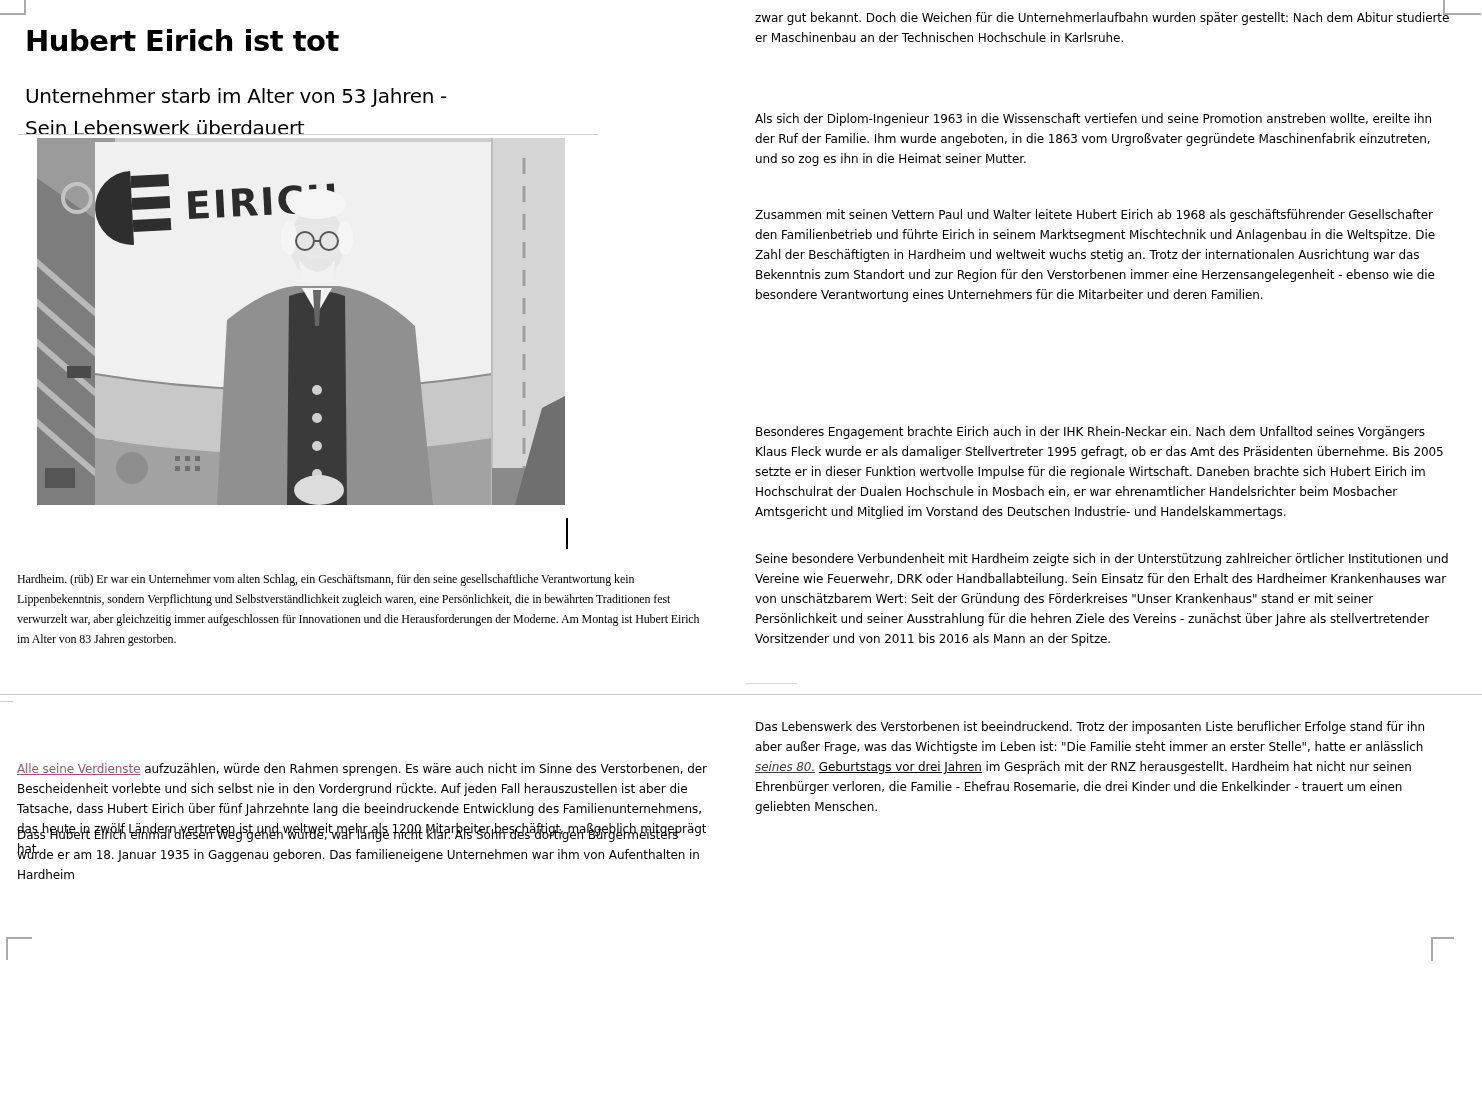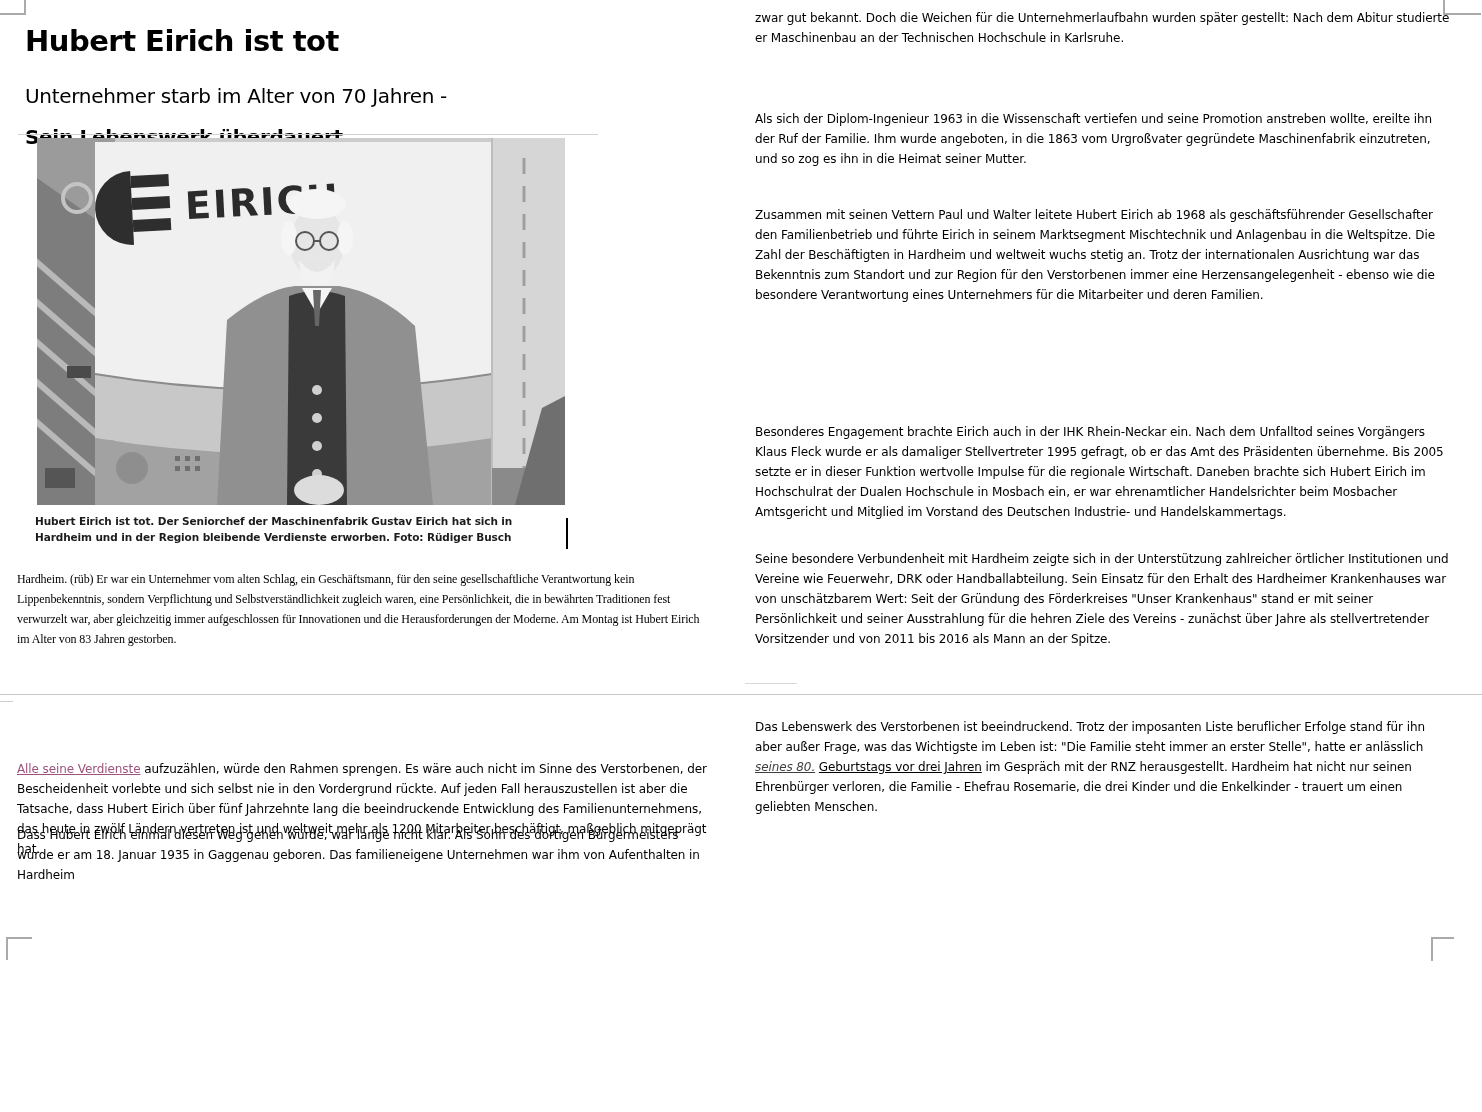--- a/index.html
+++ b/index.html
@@ -18,21 +18,21 @@
     left:25px; top:24px;
     font-size:29px; font-weight:bold;
     letter-spacing:-0.5px;
   }
   .subhead-line {
     left:25px;
     font-size:20px; line-height:24px; font-weight:500;
     letter-spacing:-0.3px;
   }
   #subhead-line1 { top:84px; }
-  #subhead-line2 { top:125px;font-weight:bold; }
+  #subhead-line2 { top:116px; }
 
   
   #photo-topline { left:18px; top:134px; width:580px; height:1px; background:#d2d2d2; }
   #photo { left:37px; top:138px; width:528px; height:367px; }
   #photo svg { display:block; }
 
   #caption {
     left:35px; top:514px; width:535px;
     font-size:10.5px; font-weight:bold; line-height:15.5px;
     color:#1c1c1c; letter-spacing:-0.1px;
@@ -85,21 +85,21 @@
   <div class="abs crop" id="crop-tl"></div>
   <div class="abs crop" id="crop-tr"></div>
   <div class="abs crop" id="crop-bl"></div>
   <div class="abs crop" id="crop-br"></div>
 
   <div class="abs" id="page-break-line"></div>
   <div class="abs" id="page-break-artifact-left"></div>
   <div class="abs" id="page-break-artifact-right"></div>
 
   <div class="abs" id="headline">Hubert Eirich ist tot</div>
-  <div class="abs subhead-line" id="subhead-line1">Unternehmer starb im Alter von 70 Jahren -</div>
+  <div class="abs subhead-line" id="subhead-line1">Unternehmer starb im Alter von 53 Jahren -</div>
   <div class="abs subhead-line" id="subhead-line2">Sein Lebenswerk überdauert</div>
 
   <div class="abs" id="photo-topline"></div>
   <div class="abs" id="photo">
     <svg width="528" height="367" viewBox="0 0 528 367">
 
       <rect x="0" y="0" width="528" height="367" fill="#cccccc"></rect>
 
       <g>
         <rect x="0" y="0" width="78" height="367" fill="#9b9b9b"></rect>
@@ -163,21 +163,20 @@
         <circle cx="268" cy="103" r="9" fill="none" stroke="#555555" stroke-width="2"></circle>
         <circle cx="292" cy="103" r="9" fill="none" stroke="#555555" stroke-width="2"></circle>
         <line x1="277" y1="103" x2="283" y2="103" stroke="#555555" stroke-width="2"></line>
         <path d="M262,122 Q280,146 298,122 L296,140 Q280,154 264,140 Z" fill="#f2f2f2"></path>
         <rect x="269" y="117" width="22" height="4" rx="2" fill="#e8e8e8"></rect>
         <ellipse cx="282" cy="352" rx="25" ry="15" fill="#dcdcdc"></ellipse>
       </g>
     </svg>
   </div>
 
-  <div class="abs" id="caption">Hubert Eirich ist tot. Der Seniorchef der Maschinenfabrik Gustav Eirich hat sich in Hardheim und in der Region bleibende Verdienste erworben. Foto: Rüdiger Busch</div>
   <div class="abs" id="text-cursor"></div>
 
   <div class="abs body-par left-par" id="left-p1">
     <span class="par-text">Hardheim. (rüb) Er war ein Unternehmer vom alten Schlag, ein Geschäftsmann, für den seine gesellschaftliche Verantwortung kein Lippenbekenntnis, sondern Verpflichtung und Selbstverständlichkeit zugleich waren, eine Persönlichkeit, die in bewährten Traditionen fest verwurzelt war, aber gleichzeitig immer aufgeschlossen für Innovationen und die Herausforderungen der Moderne. Am Montag ist Hubert Eirich im Alter von 83 Jahren gestorben.</span>
   </div>
   <div class="abs body-par left-par" id="left-p2">
     <a class="link-visited">Alle seine Verdienste</a><span> aufzuzählen, würde den Rahmen sprengen. Es wäre auch nicht im Sinne des Verstorbenen, der Bescheidenheit vorlebte und sich selbst nie in den Vordergrund rückte. Auf jeden Fall herauszustellen ist aber die Tatsache, dass Hubert Eirich über fünf Jahrzehnte lang die beeindruckende Entwicklung des Familienunternehmens, das heute in zwölf Ländern vertreten ist und weltweit mehr als 1200 Mitarbeiter beschäftigt, maßgeblich mitgeprägt hat.</span>
   </div>
   <div class="abs body-par left-par" id="left-p3">
     <span class="par-text">Dass Hubert Eirich einmal diesen Weg gehen würde, war lange nicht klar. Als Sohn des dortigen Bürgermeisters wurde er am 18. Januar 1935 in Gaggenau geboren. Das familieneigene Unternehmen war ihm von Aufenthalten in Hardheim</span>

